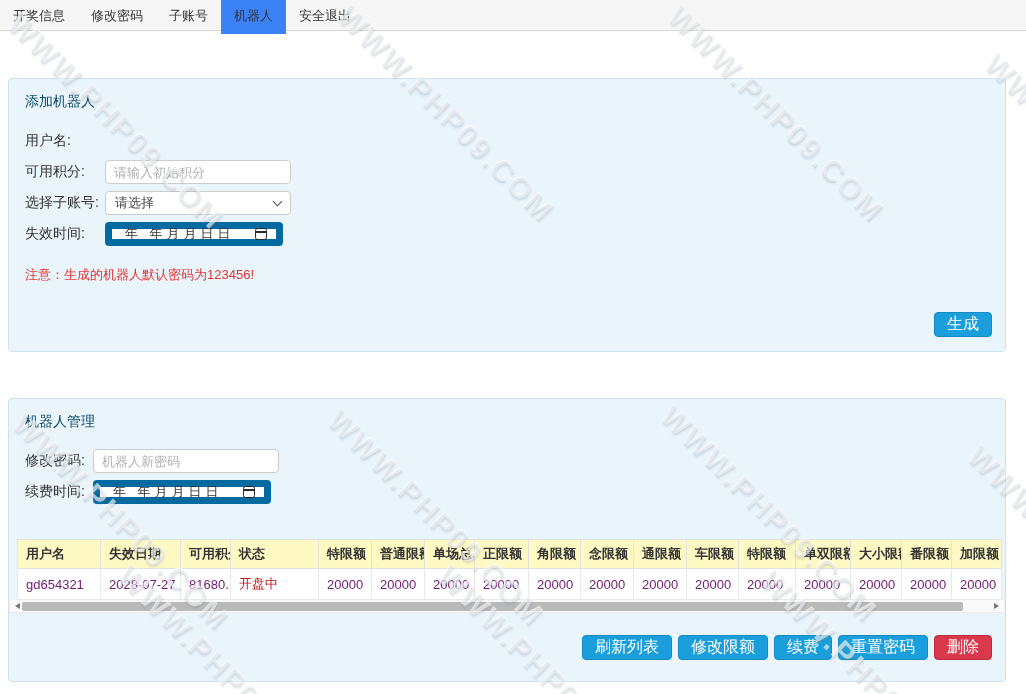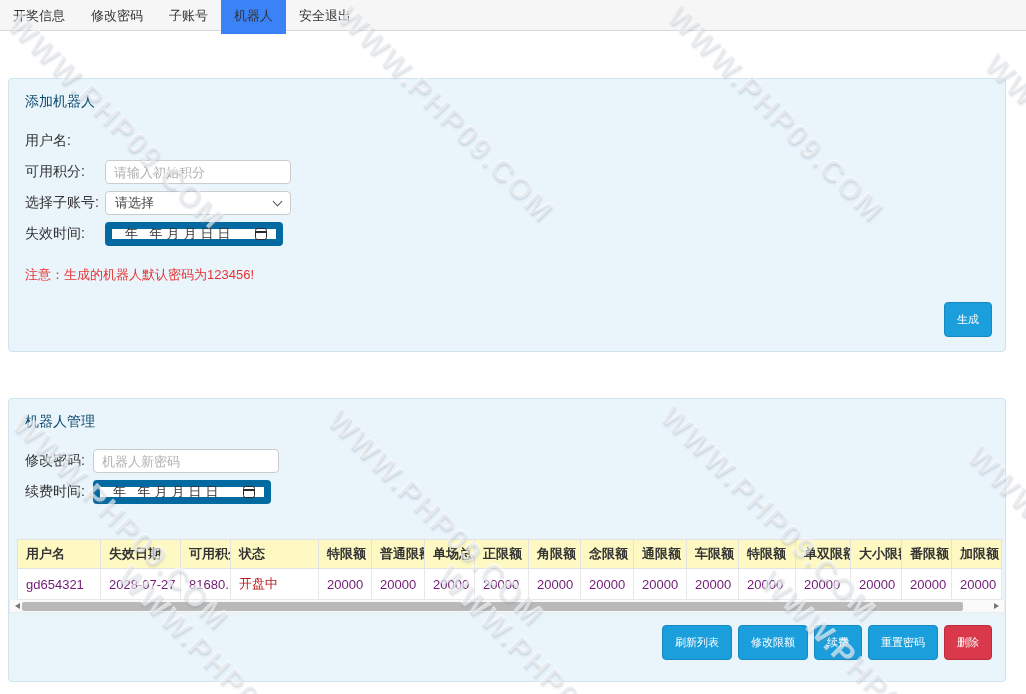--- a/index.html
+++ b/index.html
@@ -60,21 +60,21 @@
   .cal-icon {
     width:12px; height:12px; border:1.5px solid #2b2b2b; border-radius:2.5px;
     position:relative; display:inline-block; flex:none;
   }
   .cal-icon::before {
     content:''; position:absolute; left:0; right:0; top:1.5px; height:2px; background:#2b2b2b;
   }
   .note { margin-top:20px; font-size:13px; color:#e53434; }
   
   .btn {
-    height:35px; padding:0 12px; border-radius:4px; font-size:11px; color:#fff;
+    height:25px; padding:0 12px; border-radius:4px; font-size:16px; color:#fff;
     cursor:pointer; font-family:inherit; display:inline-flex; align-items:center;
   }
   .btn-blue { background:#1a9fdc; border:1px solid #158ac2; }
   .btn-red  { background:#d9394a; border:1px solid #c02b3c; }
   .generate-btn { position:absolute; right:13px; bottom:14px; }
   .actions { position:absolute; right:13px; bottom:21px; display:flex; gap:6px; }
   
   .table-wrap { margin:35px -8px 0; }
   table { border-collapse:collapse; table-layout:fixed; width:100%; background:#fff; font-size:13px; }
   th {

